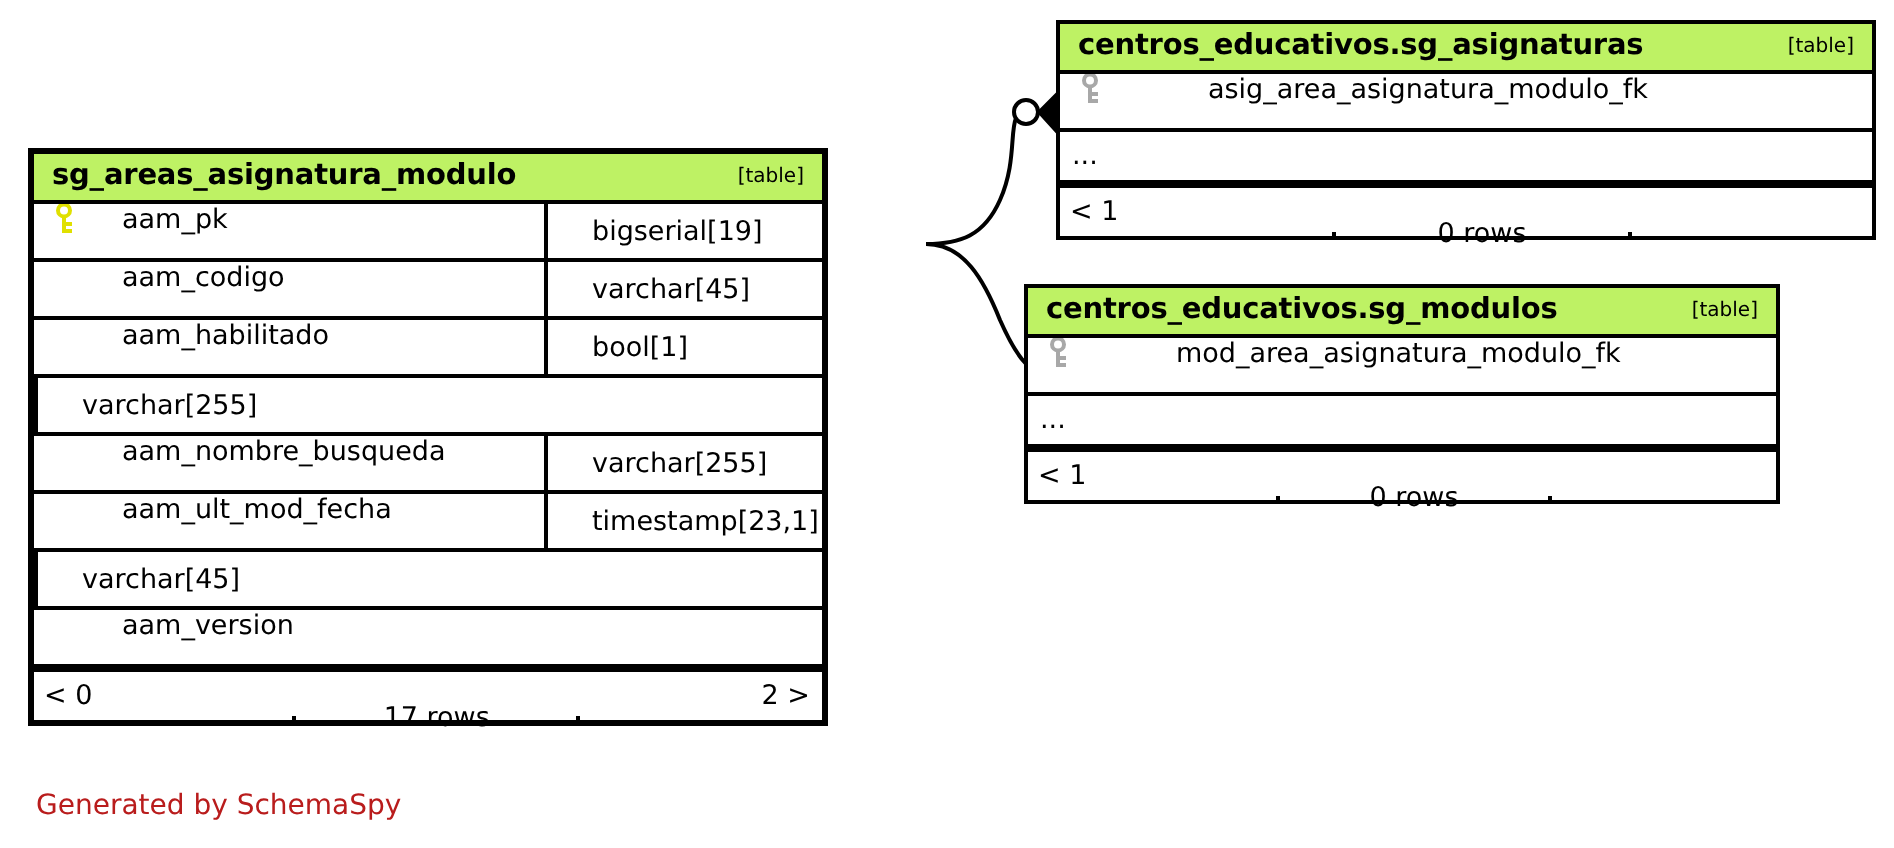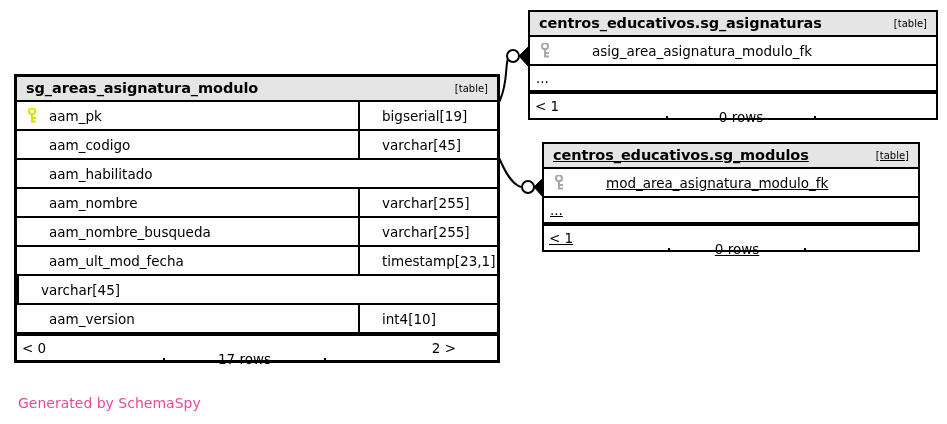--- a/index.html
+++ b/index.html
@@ -32,21 +32,21 @@
     z-index: 3;
   }
   .er-table.thin {
     border-width: 2px;
   }
 
   .tbl-header {
     display: flex;
     align-items: center;
     justify-content: space-between;
-    background: #e5e5e5;
+    background: #bef264;
     border-bottom: 2px solid #000000;
     padding: 3px 9px 4px 9px;
     box-sizing: border-box;
   }
   .tbl-title {
     font-weight: bold;
     font-size: 14.5px;
     letter-spacing: -0.1px;
     white-space: nowrap;
   }
@@ -62,26 +62,27 @@
     border-bottom: 2px solid #000000;
     box-sizing: border-box;
     height: 29px;
   }
   .tbl-row:last-of-type {
     border-bottom: none;
   }
 
   .col-name {
     display: flex;
-    align-items: center;
+    align-items: flex-start;
     flex: 1 1 auto;
     min-width: 0;
     padding-left: 6px;
     font-size: 13.5px;
     white-space: nowrap;
+    gap: 12px;
   }
   .col-type {
     display: flex;
     align-items: center;
     flex: 0 0 auto;
     border-left: 2px solid #000000;
     padding-left: 22px;
     font-size: 13.5px;
     white-space: nowrap;
     box-sizing: border-box;
@@ -144,41 +145,40 @@
   }
   .foot-right {
     justify-content: flex-end;
     padding-right: 6px;
   }
 
   
   #table-main {
     left: 14px;
     top: 74px;
-    width: 486px;
+    width: 400px;
   }
   #table-main .col-type { width: 139px; }
   #table-main .tbl-footer .foot-left  { width: 146px; }
   #table-main .tbl-footer .foot-mid   { width: 163px; }
   #table-main .tbl-footer .foot-right { width: 136px; }
 
   #table-asignaturas {
     left: 528px;
     top: 10px;
     width: 410px;
   }
   #table-asignaturas .tbl-footer .foot-left  { width: 136px; }
   #table-asignaturas .tbl-footer .foot-mid   { width: 150px; }
   #table-asignaturas .tbl-footer .foot-right { width: 120px; }
 
   #table-modulos {
-    left: 542px;
+    left: 512px;
     top: 142px;
     width: 378px;
-    text-decoration: underline;
   }
   #table-modulos .tbl-footer .foot-left  { width: 124px; }
   #table-modulos .tbl-footer .foot-mid   { width: 138px; }
   #table-modulos .tbl-footer .foot-right { width: 112px; }
 
   
   .fk-row .name-text {
     padding-left: 38px;
   }
 
@@ -191,21 +191,21 @@
     z-index: 1;
     pointer-events: none;
   }
 
   
   #caption {
     position: absolute;
     left: 18px;
     top: 395px;
     font-size: 14px;
-    color: #ec4899;
+    color: #b91c1c;
     white-space: nowrap;
   }
 </style>
 </head>
 <body>
 
 <div class="diagram">
 
   <svg id="connectors" viewBox="0 0 947 424" width="947" height="424">
 
@@ -249,27 +249,24 @@
         <span class="name-text">aam_codigo</span>
       </div>
       <div class="col-type">varchar[45]</div>
     </div>
 
     <div class="tbl-row">
       <div class="col-name">
         <span class="key-slot"></span>
         <span class="name-text">aam_habilitado</span>
       </div>
-    </div>
-
-    <div class="tbl-row">
-      <div class="col-name">
-        <span class="key-slot"></span>
-        <span class="name-text">aam_nombre</span>
-      </div>
+      <div class="col-type">bool[1]</div>
+    </div>
+
+    <div class="tbl-row">
       <div class="col-type">varchar[255]</div>
     </div>
 
     <div class="tbl-row">
       <div class="col-name">
         <span class="key-slot"></span>
         <span class="name-text">aam_nombre_busqueda</span>
       </div>
       <div class="col-type">varchar[255]</div>
     </div>
@@ -284,21 +281,20 @@
 
     <div class="tbl-row">
       <div class="col-type">varchar[45]</div>
     </div>
 
     <div class="tbl-row">
       <div class="col-name">
         <span class="key-slot"></span>
         <span class="name-text">aam_version</span>
       </div>
-      <div class="col-type">int4[10]</div>
     </div>
 
     <div class="tbl-footer">
       <div class="foot-cell foot-left">&lt; 0</div>
       <div class="foot-cell foot-mid">17 rows</div>
       <div class="foot-cell foot-right">2 &gt;</div>
     </div>
   </div>
 
   <div class="er-table thin" id="table-asignaturas">

